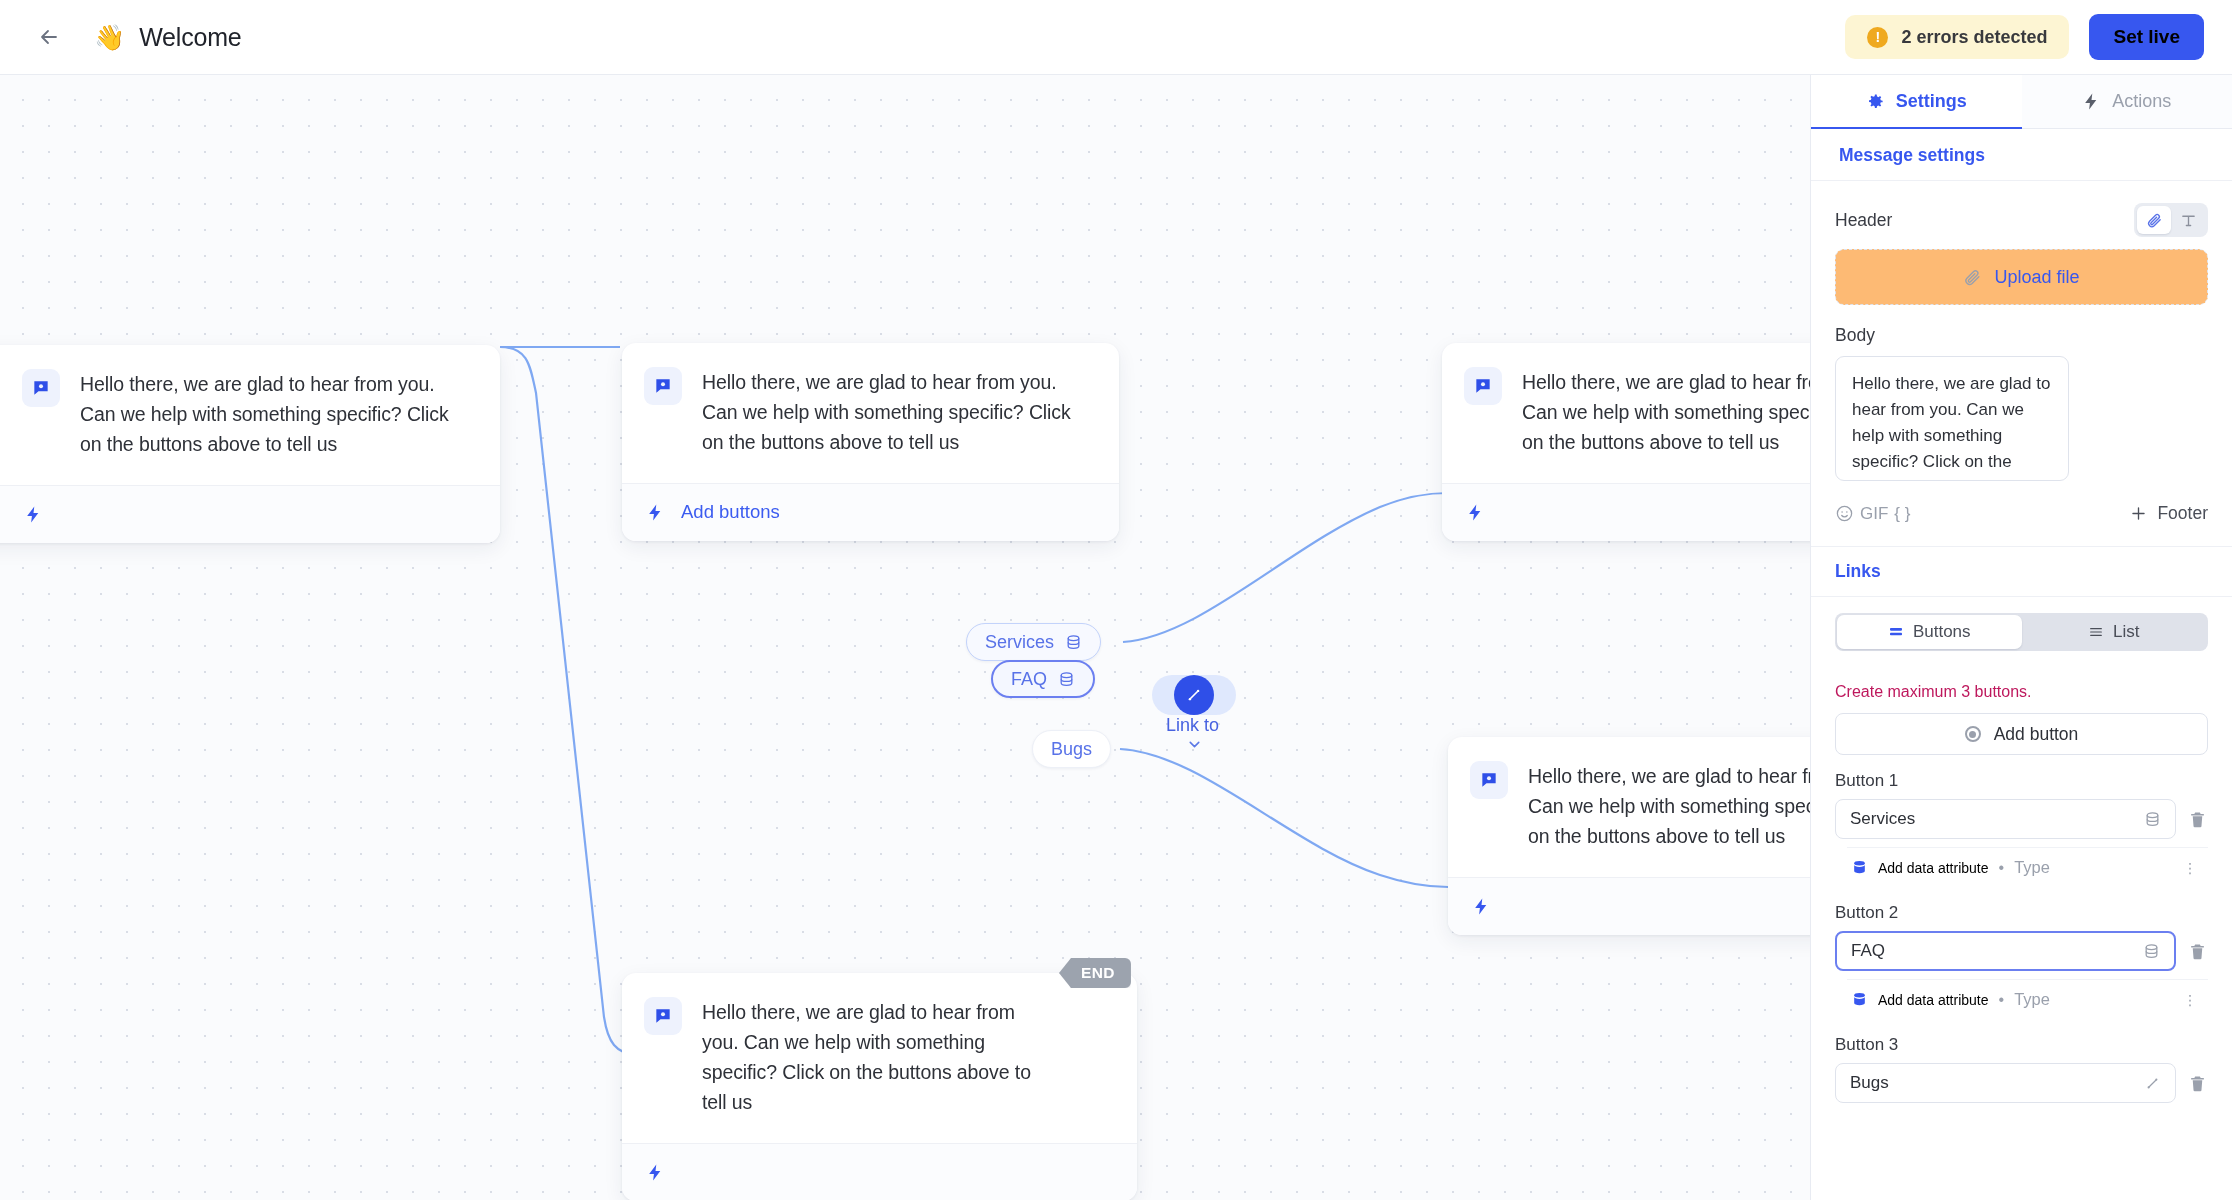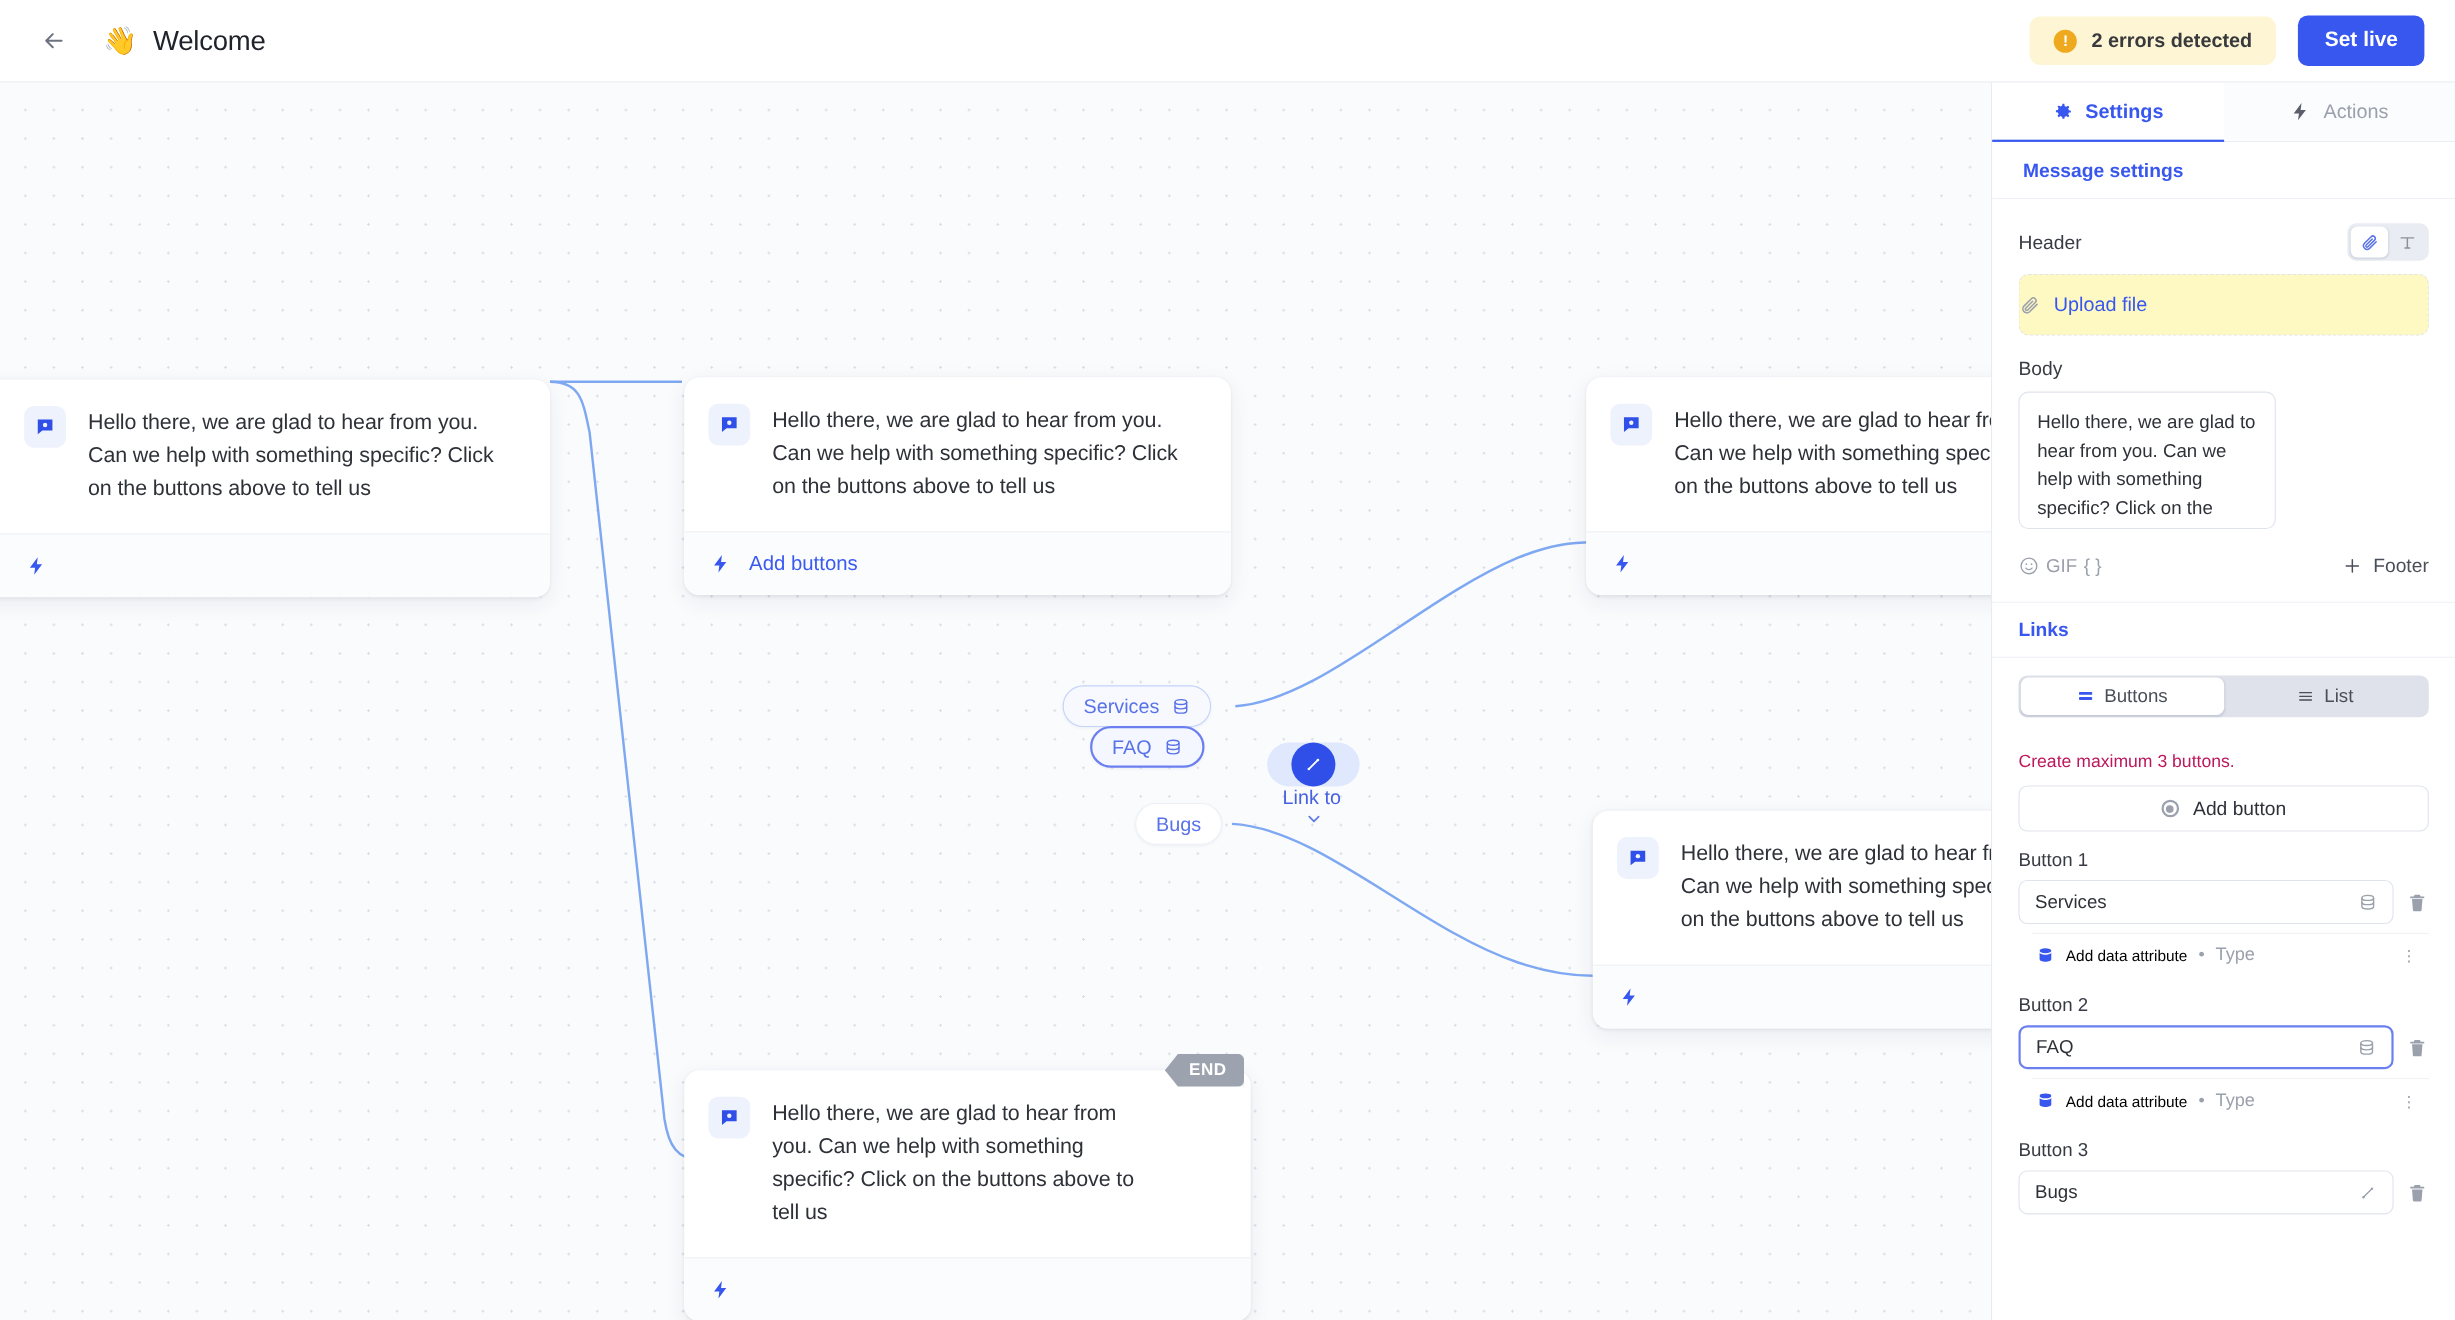--- a/index.html
+++ b/index.html
@@ -46,21 +46,21 @@
   }
   .warn-icon {
     width: 21px; height: 21px; border-radius: 50%;
     background: #efa91f; color: #fff;
     display: flex; align-items: center; justify-content: center;
     font-size: 14px; font-weight: bold; line-height: 1;
     flex-shrink: 0;
   }
   .errors-text { font-size: 18px; color: #38393d; font-weight: 700; white-space: nowrap; }
   .setlive-btn {
-    background: #3757ef; color: #ffffff;
+    background: #3757ef; color: #000000;
     font-size: 19px; font-weight: 700;
     border: none; border-radius: 9px;
     height: 46px; padding: 0 24px;
     cursor: pointer; white-space: nowrap;
     font-family: "Liberation Sans", sans-serif;
   }
 
   
   .canvas {
     position: absolute; top: 75px; left: 0;
@@ -192,22 +192,22 @@
     width: 34px; height: 28px; border-radius: 6px;
     display: flex; align-items: center; justify-content: center;
     cursor: pointer; color: #8b909c;
   }
   .seg-item.on { background: #ffffff; box-shadow: 0 1px 2px rgba(24,39,75,.12); }
   .seg-item svg { width: 17px; height: 17px; }
 
   .upload-box {
     margin: 12px 24px 0 24px;
     height: 56px; border: 1.5px dashed #dfe3ec; border-radius: 9px;
-    background: #fef9c3;
-    display: flex; align-items: center; gap: 12px;
+    background: #fdba74;
+    display: flex; align-items: center; justify-content: center; gap: 12px;
     cursor: pointer;
   }
   .upload-box svg { width: 19px; height: 19px; color: #9aa0ac; }
   .upload-label { font-size: 18px; color: #3757ef; }
 
   .sub-label { padding: 0 24px; margin-top: 20px; font-size: 17.5px; color: #383b43; }
   .body-area {
     margin: 10px 24px 0 24px;
     height: 125px;
     border: 1px solid #dfe3ec; border-radius: 9px;

